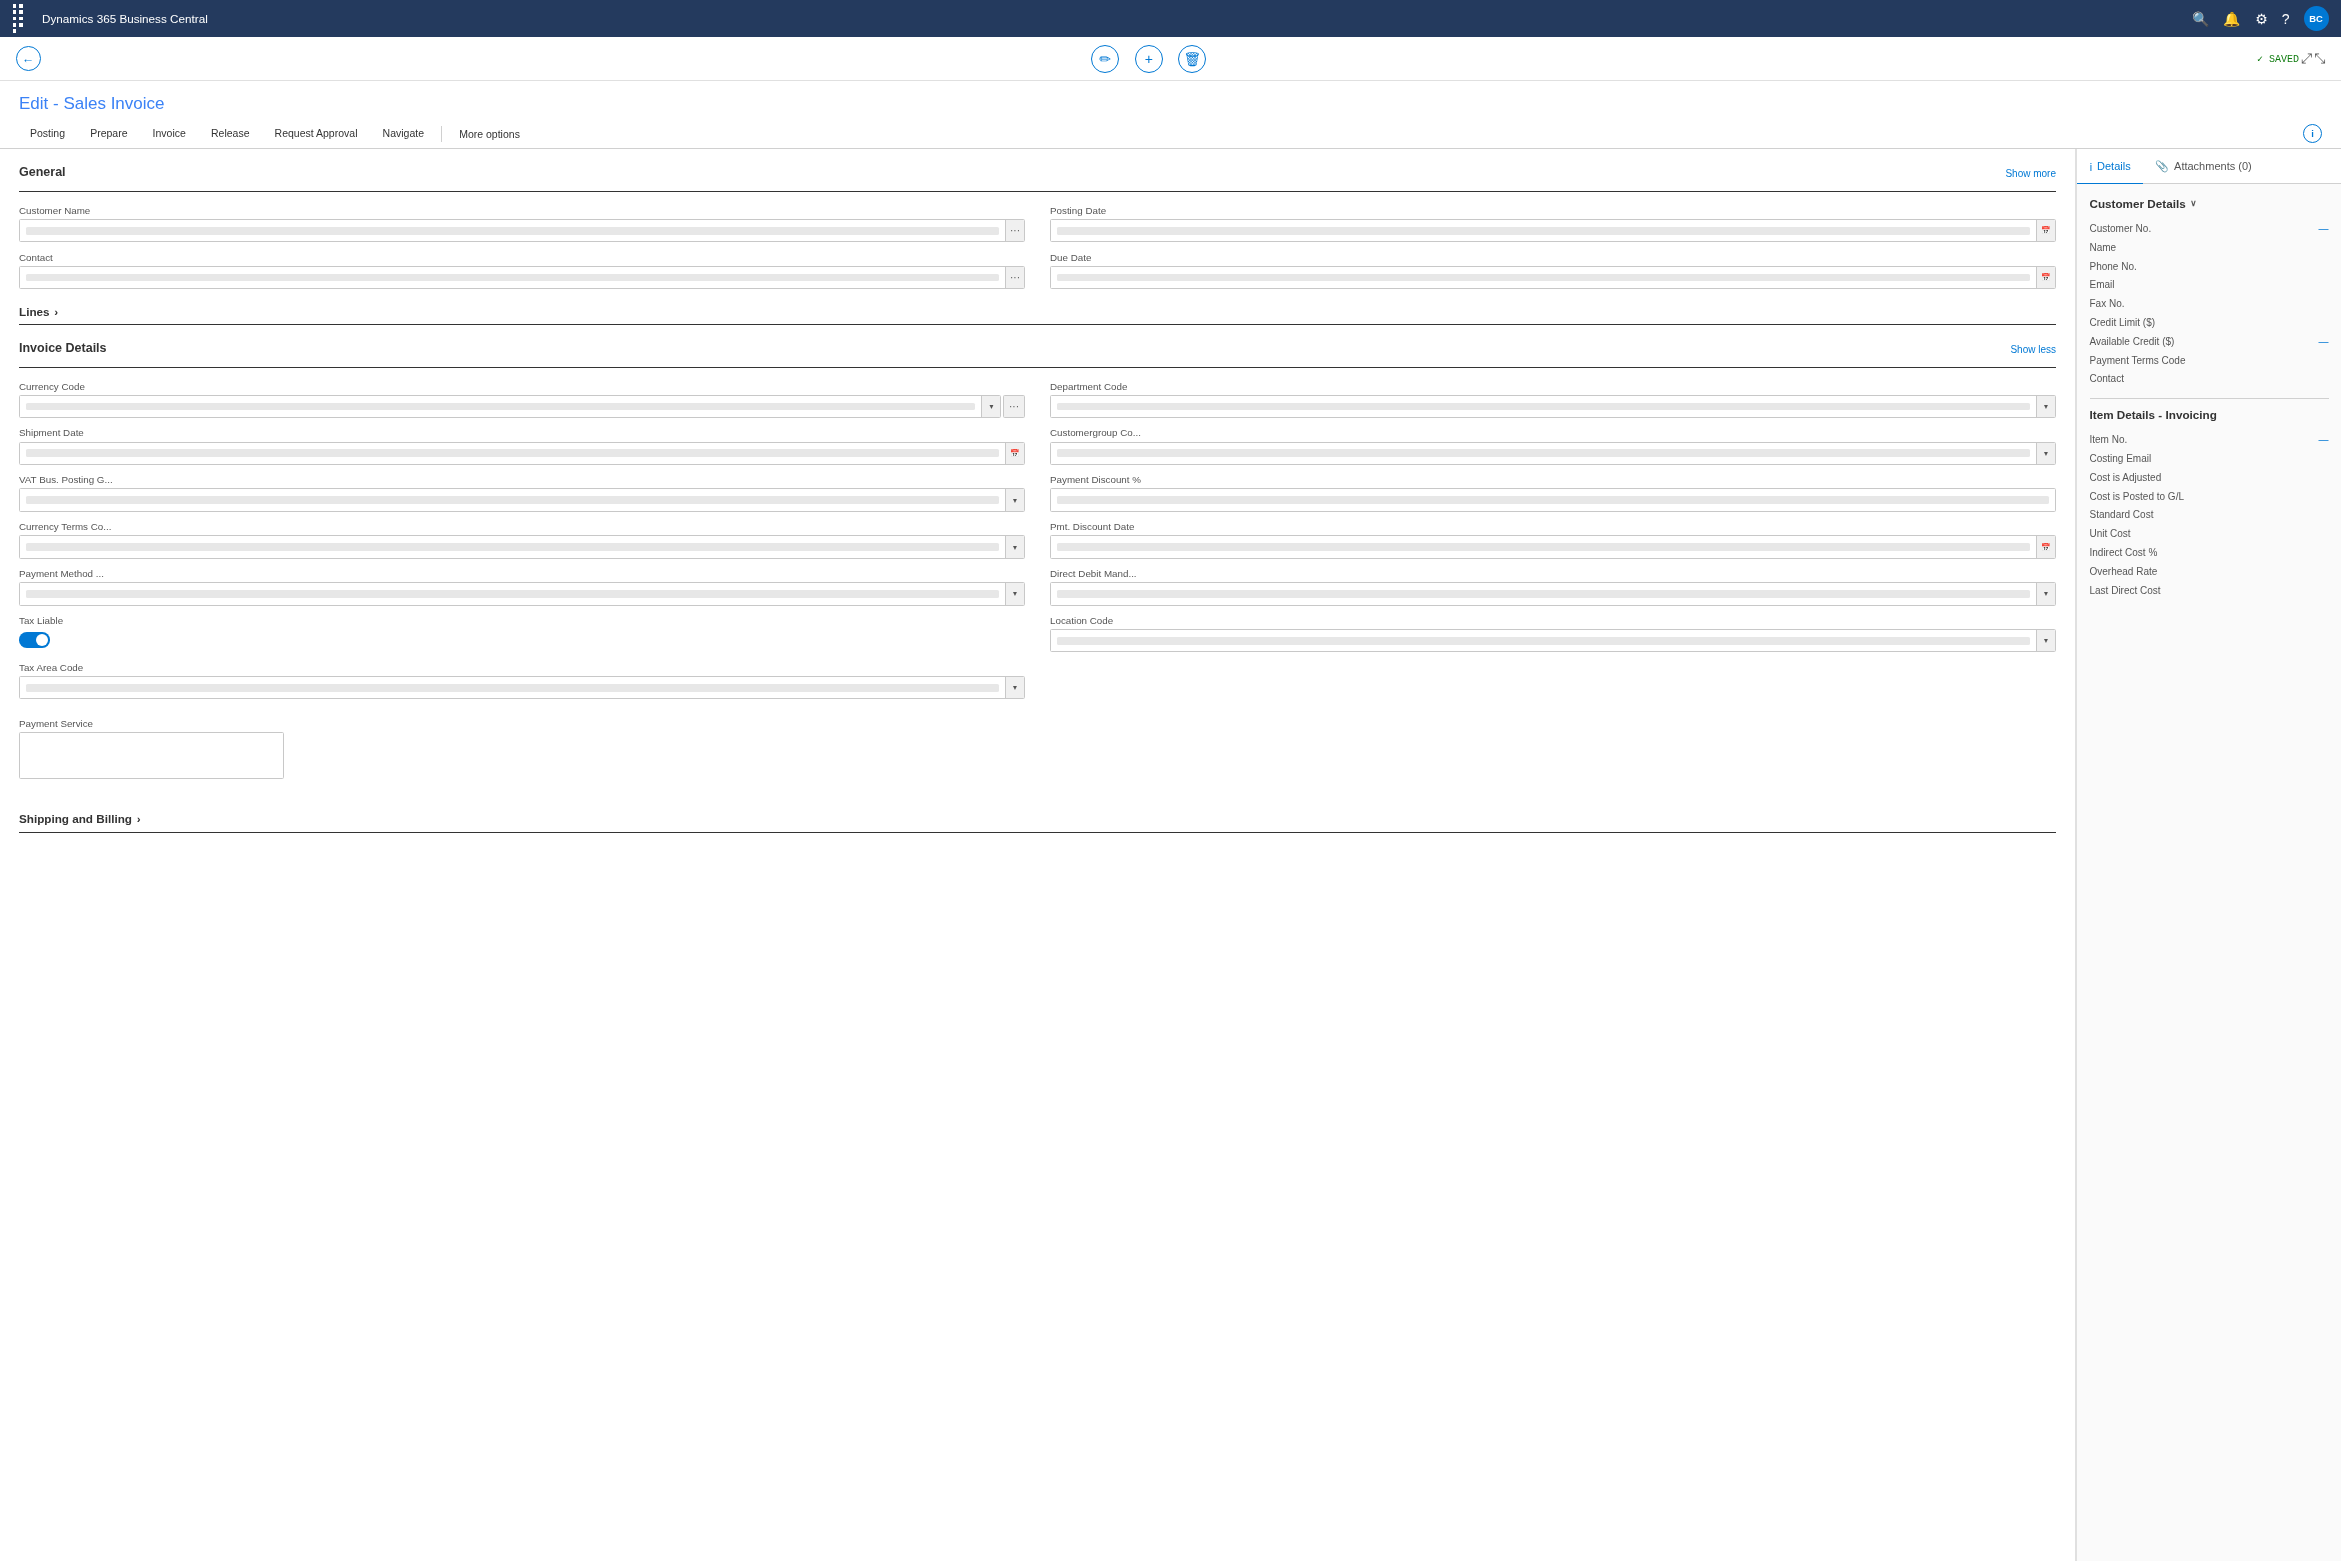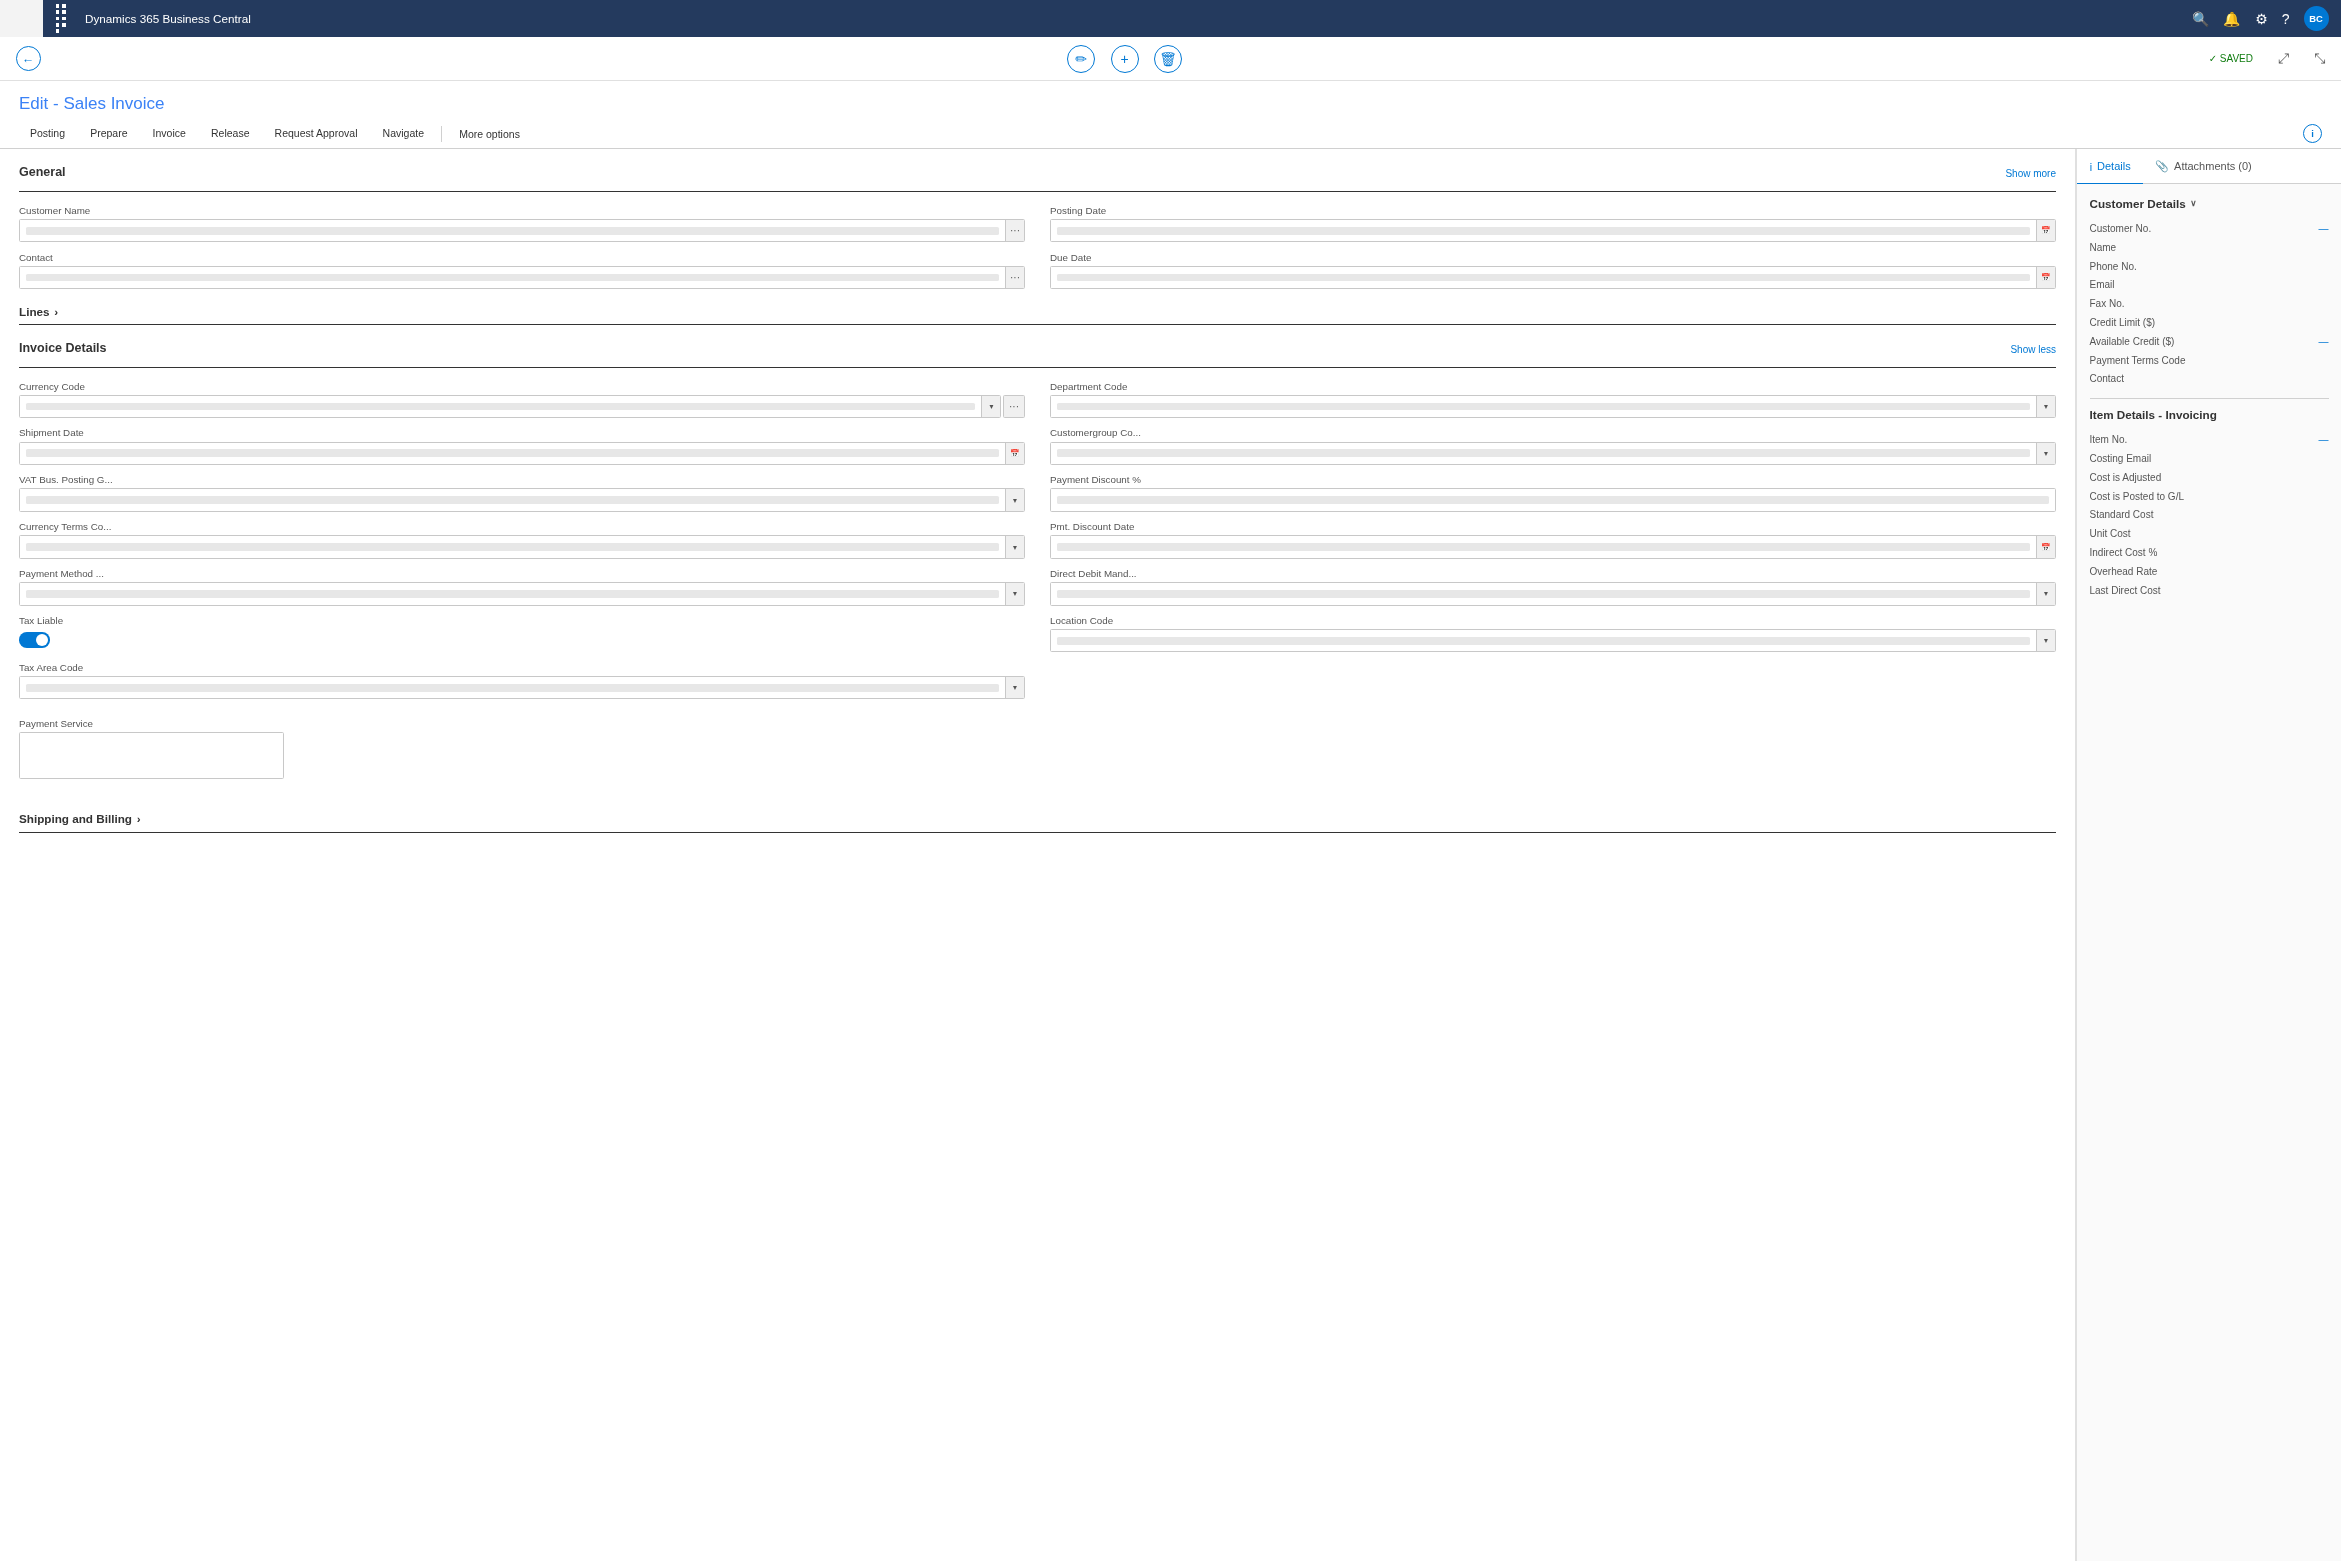--- a/index.html
+++ b/index.html
@@ -9,21 +9,20 @@
     .topbar {
       background: #1a1a2e;
       background: #1f2937;
       background: #243a5e;
       height: 37px;
       display: flex;
       align-items: center;
       padding: 0 12.5px;
       color: white;
       gap: 9.4px;
-      margin-left: 43px;
     }
     .topbar-grid-icon { display: flex; gap: 2.3px; flex-wrap: wrap; width: 14px; cursor: pointer; }
     .topbar-grid-icon span { width: 3.9px; height: 3.9px; background: white; display: block; }
     .topbar-title { font-size: 11.7px; font-weight: 500; flex: 1; margin-left: 6.2px; }
     .topbar-icons { display: flex; gap: 14px; align-items: center; }
     .topbar-icon { color: white; font-size: 14px; cursor: pointer; }
     .topbar-avatar {
       width: 25px; height: 25px; border-radius: 50%;
       background: #0078d4; color: white;
       display: flex; align-items: center; justify-content: center;
@@ -55,21 +54,21 @@
       cursor: pointer; font-size: 12.5px; background: white;
     }
     .toolbar-center { display: flex; gap: 15.6px; align-items: center; flex: 1; justify-content: center; }
     .toolbar-action-btn {
       width: 28px; height: 28px; border-radius: 50%;
       border: 1.2px solid #0078d4; color: #0078d4;
       display: flex; align-items: center; justify-content: center;
       cursor: pointer; font-size: 14px; background: white;
     }
     .toolbar-action-btn.edit { border-color: #0078d4; }
-    .toolbar-right { display: flex; align-items: center; gap: 25px; }
+    .toolbar-right { display: flex; align-items: center; gap: 2px; font-family: Liberation Mono, monospace; }
     .saved-indicator { color: #107c10; font-size: 10px; display: flex; align-items: center; gap: 3.1px; }
     .toolbar-right-icon { color: #555; font-size: 14px; cursor: pointer; }
 
     
     .page-title-bar {
       padding: 12.5px 19px 6.2px 19px;
       background: white;
     }
     .page-title { font-size: 17px; font-weight: 300; color: #3b82f6; }
 

